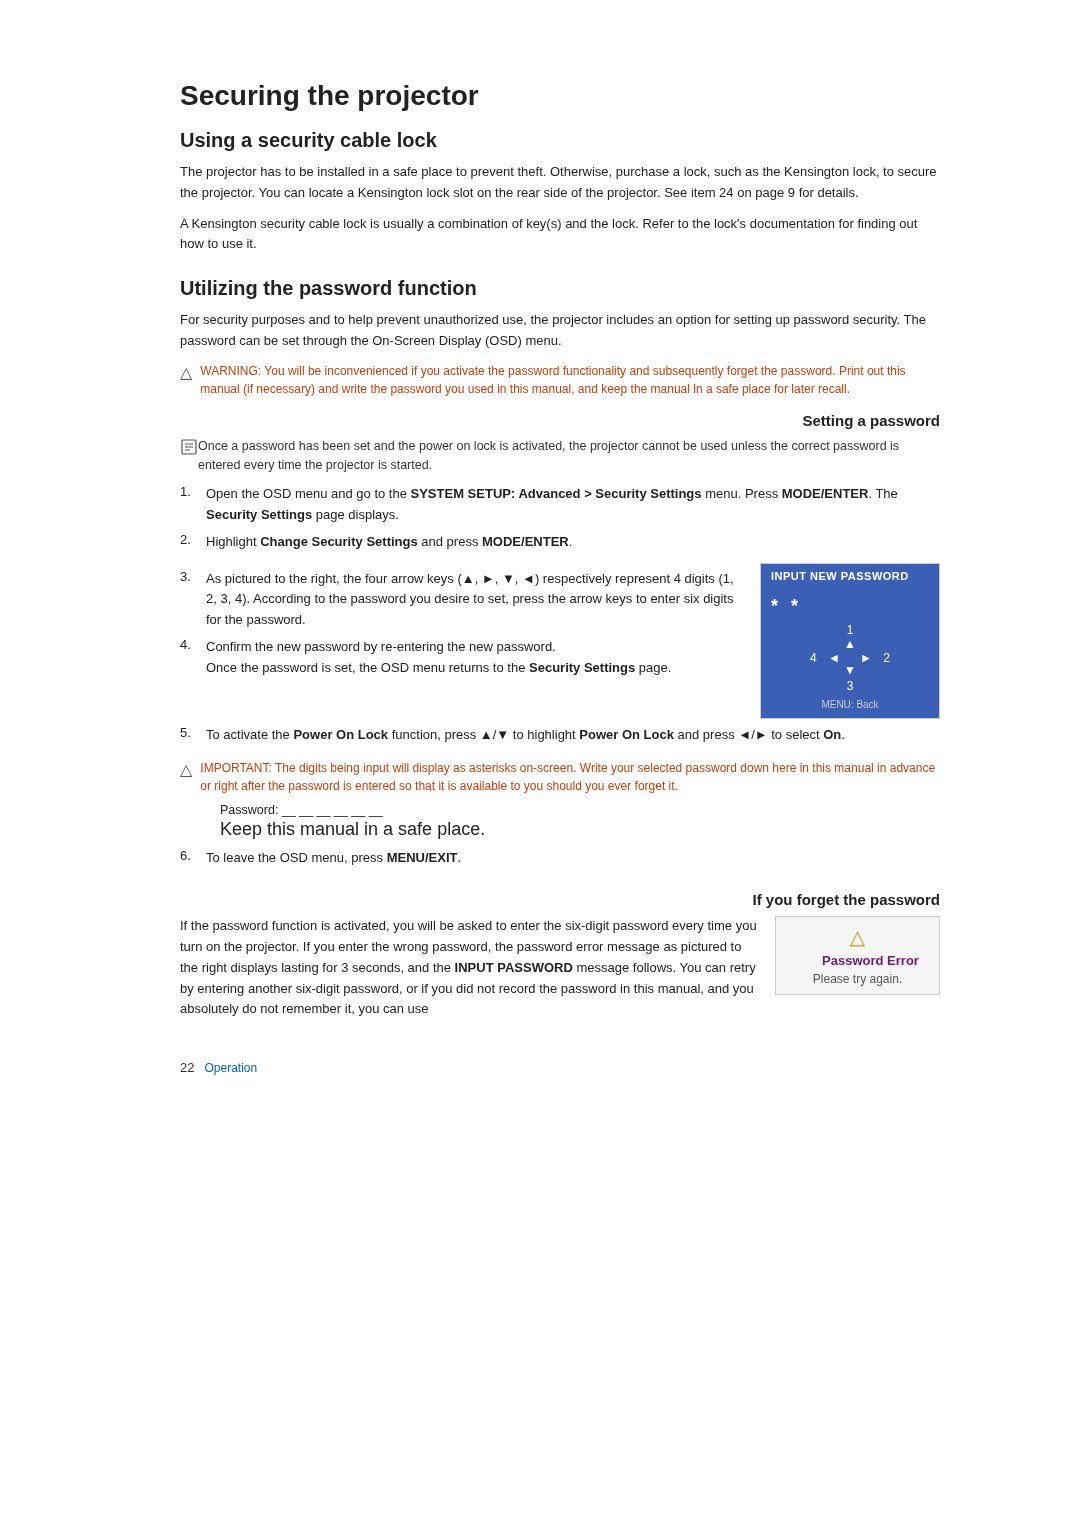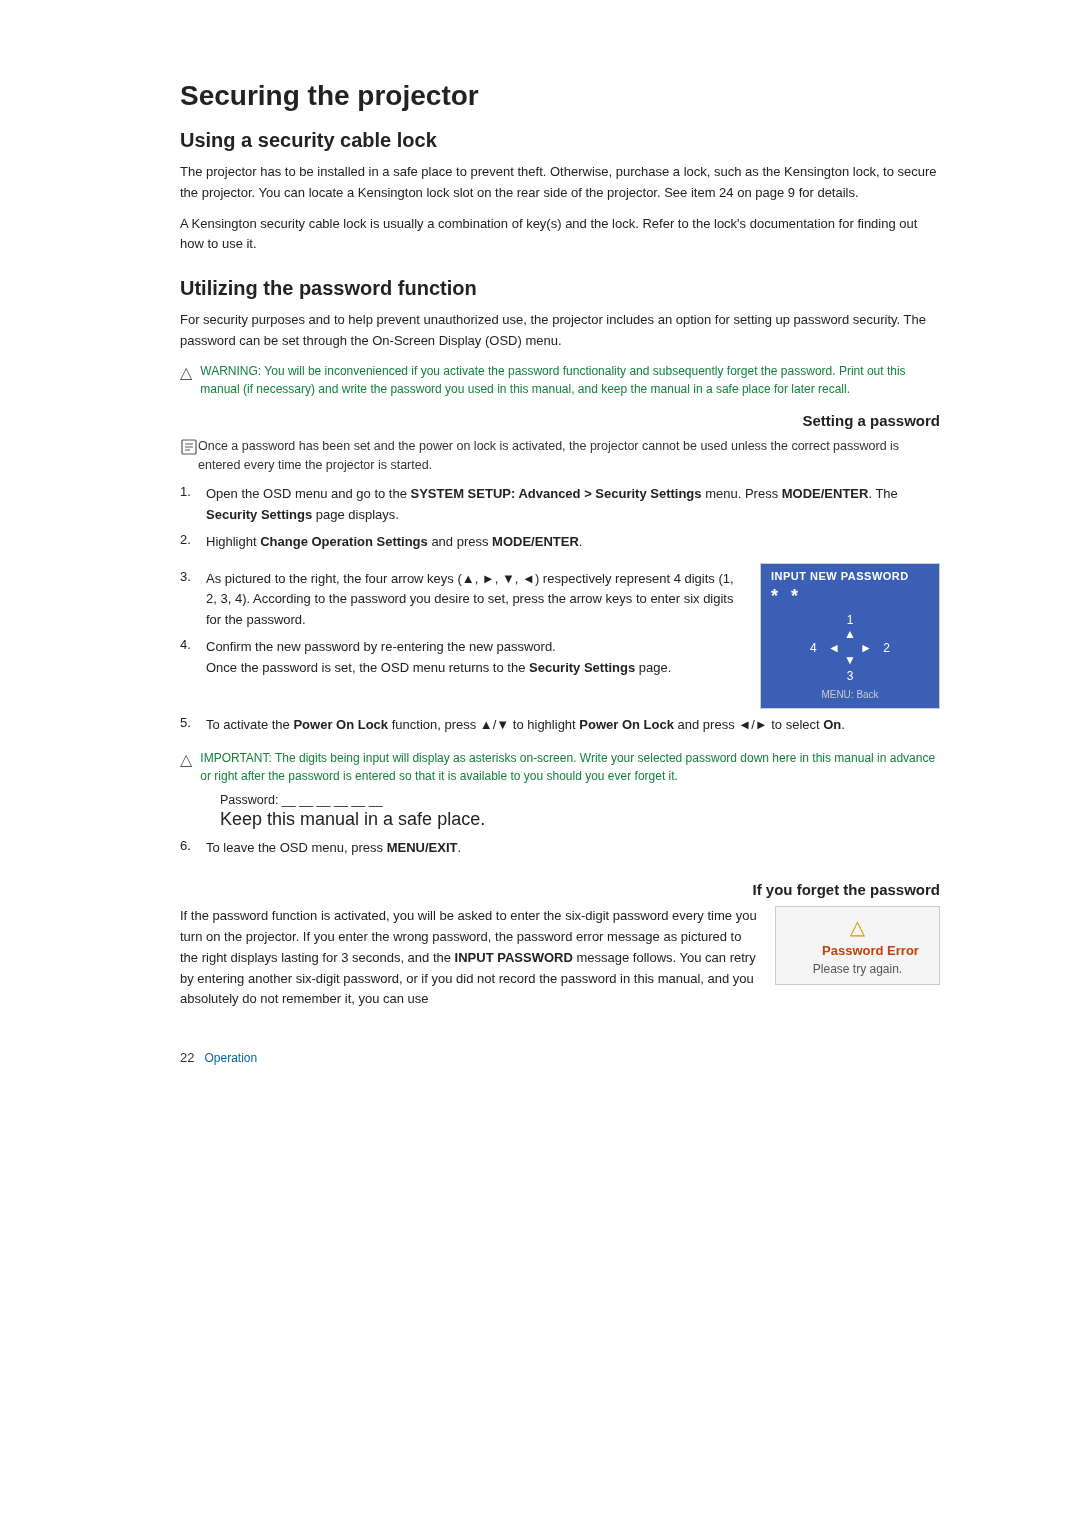--- a/index.html
+++ b/index.html
@@ -45,21 +45,21 @@
     }
     .warning-icon {
       font-size: 16px;
       margin-top: 1px;
       flex-shrink: 0;
       color: #555;
     }
     .warning-text {
       font-size: 12px;
       line-height: 1.5;
-      color: #15803d;
+      color: #c2410c;
     }
     .note-box {
       display: flex;
       align-items: flex-start;
       margin: 8px 0 10px 0;
     }
     .note-icon {
       flex-shrink: 0;
       margin-top: 1px;
     }
@@ -105,21 +105,21 @@
       padding: 6px 10px 8px 10px;
       width: 180px;
       flex-shrink: 0;
     }
     .input-password-box .box-title {
       font-size: 11px;
       font-weight: bold;
       text-transform: uppercase;
       color: white;
       letter-spacing: 0.5px;
-      margin-bottom: 4px;
+      margin-bottom: 14px;
       display: block;
     }
     .input-password-box .asterisks {
       font-size: 18px;
       letter-spacing: 4px;
       color: white;
       display: block;
       margin-bottom: 6px;
       font-weight: bold;
     }
@@ -151,21 +151,21 @@
       width: 165px;
       flex-shrink: 0;
       display: flex;
       flex-direction: column;
       align-items: center;
       justify-content: center;
     }
     .password-error-box .pe-title {
       font-size: 13px;
       font-weight: bold;
-      color: #c2410c;
+      color: #701a75;
       margin-bottom: 4px;
       text-align: center;
       padding-left: 26px;
     }
     .password-error-box .pe-warning-icon {
       font-size: 20px;
       color: #d4a000;
       margin-bottom: 4px;
     }
     .password-error-box .pe-subtitle {
@@ -241,21 +241,21 @@
 <div class="steps-list">
   <div class="step-item">
     <span class="step-number">1.</span>
     <span class="step-text">
       Open the OSD menu and go to the <strong>SYSTEM SETUP: Advanced &gt; Security Settings</strong> menu. Press <strong>MODE/ENTER</strong>. The <strong>Security Settings</strong> page displays.
     </span>
   </div>
   <div class="step-item">
     <span class="step-number">2.</span>
     <span class="step-text">
-      Highlight <strong>Change Operation Settings</strong> and press <strong>MODE/ENTER</strong>.
+      Highlight <strong>Change Security Settings</strong> and press <strong>MODE/ENTER</strong>.
     </span>
   </div>
 </div>
 
 <div class="step-with-image">
   <div class="step-text-col">
     <div class="steps-list">
       <div class="step-item">
         <span class="step-number">3.</span>
         <span class="step-text">

